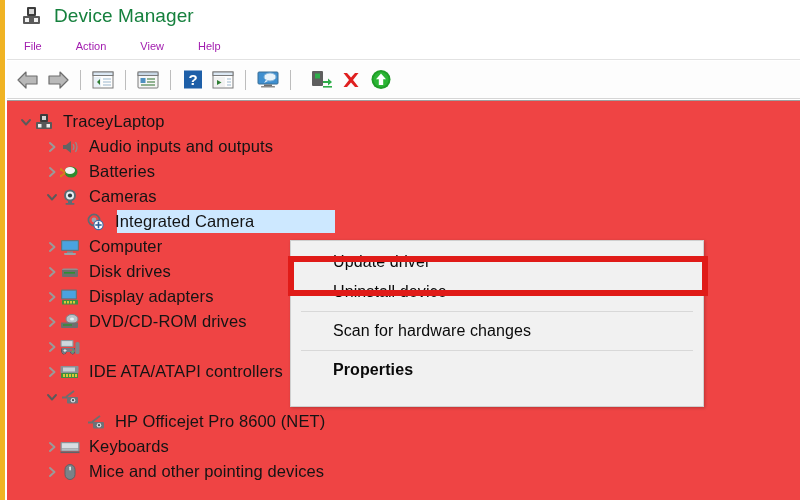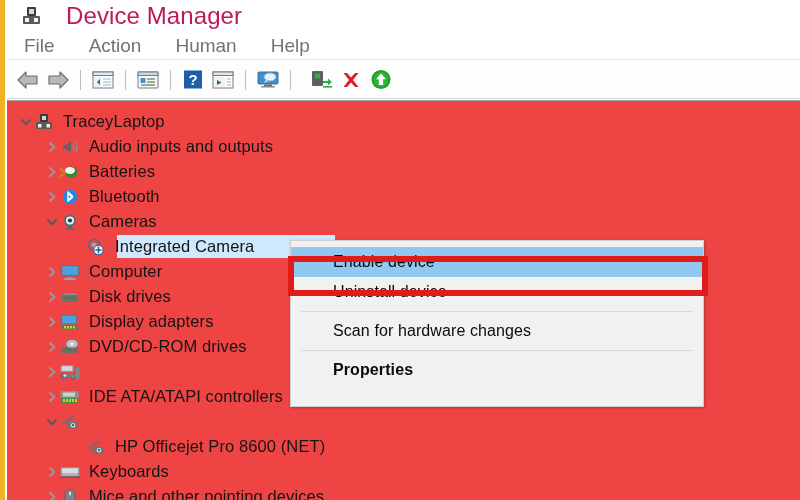--- a/index.html
+++ b/index.html
@@ -38,38 +38,38 @@
     width: 793px; height: 32px;
     background: #ffffff;
     display: flex; align-items: center;
   }
   .title-icon {
     margin-left: 14px;
     width: 22px; height: 20px;
     position: relative;
   }
   .title-text {
-    margin-left: 23px;
-    font-size: 24px;
-    color: #be185d;
+    margin-left: 11px;
+    font-size: 19px;
+    color: #15803d;
     letter-spacing: .1px;
     white-space: nowrap;
   }
 
   
   .menubar {
     position: absolute; left: 7px; top: 32px;
     width: 793px; height: 28px;
     background: #ffffff;
     display: flex; align-items: center;
     border-bottom: 1px solid #e2e2e2;
   }
   .menu-item {
-    font-size: 19px;
-    color: #737373;
+    font-size: 11px;
+    color: #a21caf;
     padding: 2px 4px;
     margin-right: 26px;
     white-space: nowrap;
     cursor: default;
   }
   .menu-item:first-child { margin-left: 13px; }
 
   
   .toolbar {
     position: absolute; left: 7px; top: 61px;
@@ -205,21 +205,21 @@
         <rect x="4" y="12" width="4" height="4" fill="#f2f2f2"></rect>
         <rect x="13" y="12" width="4" height="4" fill="#f2f2f2"></rect>
       </svg>
     </div>
     <div class="title-text">Device Manager</div>
   </div>
 
   <div class="menubar">
     <div class="menu-item">File</div>
     <div class="menu-item">Action</div>
-    <div class="menu-item">Human</div>
+    <div class="menu-item">View</div>
     <div class="menu-item">Help</div>
   </div>
 
   <div class="toolbar">
     <div style="width:6px;flex:0 0 auto;"></div>
 
     <div class="tb-btn">
       <svg class="arrow-ico" viewBox="0 0 26 20">
         <path d="M11 2 L3 10 L11 18 L11 14 L22 14 L22 6 L11 6 Z" fill="#b9b9b9" stroke="#6e6e6e" stroke-width="1.2" stroke-linejoin="round"></path>
       </svg>
@@ -365,34 +365,20 @@
             <ellipse cx="11" cy="9" rx="6.5" ry="5.5" fill="#2e8b2e"></ellipse>
             <ellipse cx="10" cy="7.5" rx="5" ry="3.4" fill="#f4f4f4"></ellipse>
             <path d="M4.5 9 L1 6.5 M4.5 10.5 L1 13" stroke="#d4821a" stroke-width="1.8" stroke-linecap="round"></path>
             <circle cx="1" cy="6.5" r="1.3" fill="#d4821a"></circle>
             <circle cx="1" cy="13" r="1.3" fill="#d4821a"></circle>
           </svg>
         </div>
         <div class="label">Batteries</div>
       </div>
 
-      <div class="row d1">
-        <div class="twisty">
-          <svg width="10" height="12" viewBox="0 0 10 12">
-            <path d="M3 2 L7.5 6 L3 10" stroke="#9a9a9a" stroke-width="1.9" fill="none" stroke-linecap="round" stroke-linejoin="round"></path>
-          </svg>
-        </div>
-        <div class="nodeicon">
-          <svg width="20" height="18" viewBox="0 0 20 18">
-            <circle cx="10" cy="9" r="7.2" fill="#1e88e5"></circle>
-            <path d="M8 5 L12.5 9.3 L8 13.3 L8 4 L12.5 8.3 L8 12.3" stroke="#ffffff" stroke-width="1.5" fill="none" stroke-linejoin="round" stroke-linecap="round"></path>
-          </svg>
-        </div>
-        <div class="label">Bluetooth</div>
-      </div>
 
       <div class="row d1">
         <div class="twisty">
           <svg width="12" height="12" viewBox="0 0 12 12">
             <path d="M2 4 L6 8.5 L10 4" stroke="#5a5a5a" stroke-width="1.9" fill="none" stroke-linecap="round" stroke-linejoin="round"></path>
           </svg>
         </div>
         <div class="nodeicon">
           <svg width="20" height="18" viewBox="0 0 20 18">
             <circle cx="10" cy="7.5" r="6" fill="#5e6a72"></circle>
@@ -592,21 +578,21 @@
           </svg>
         </div>
         <div class="label">Mice and other pointing devices</div>
       </div>
 
     </div>
   </div>
 
   <div class="ctxmenu">
     <div class="ctx-pad-top"></div>
-    <div class="ctx-item hl">Enable device</div>
+    <div class="ctx-item">Update driver</div>
     <div class="ctx-item">Uninstall device</div>
     <div class="ctx-sep"></div>
     <div class="ctx-item">Scan for hardware changes</div>
     <div class="ctx-sep"></div>
     <div class="ctx-item bold">Properties</div>
     <div class="ctx-pad-bot"></div>
   </div>
 
   <div class="redbox"></div>
 

